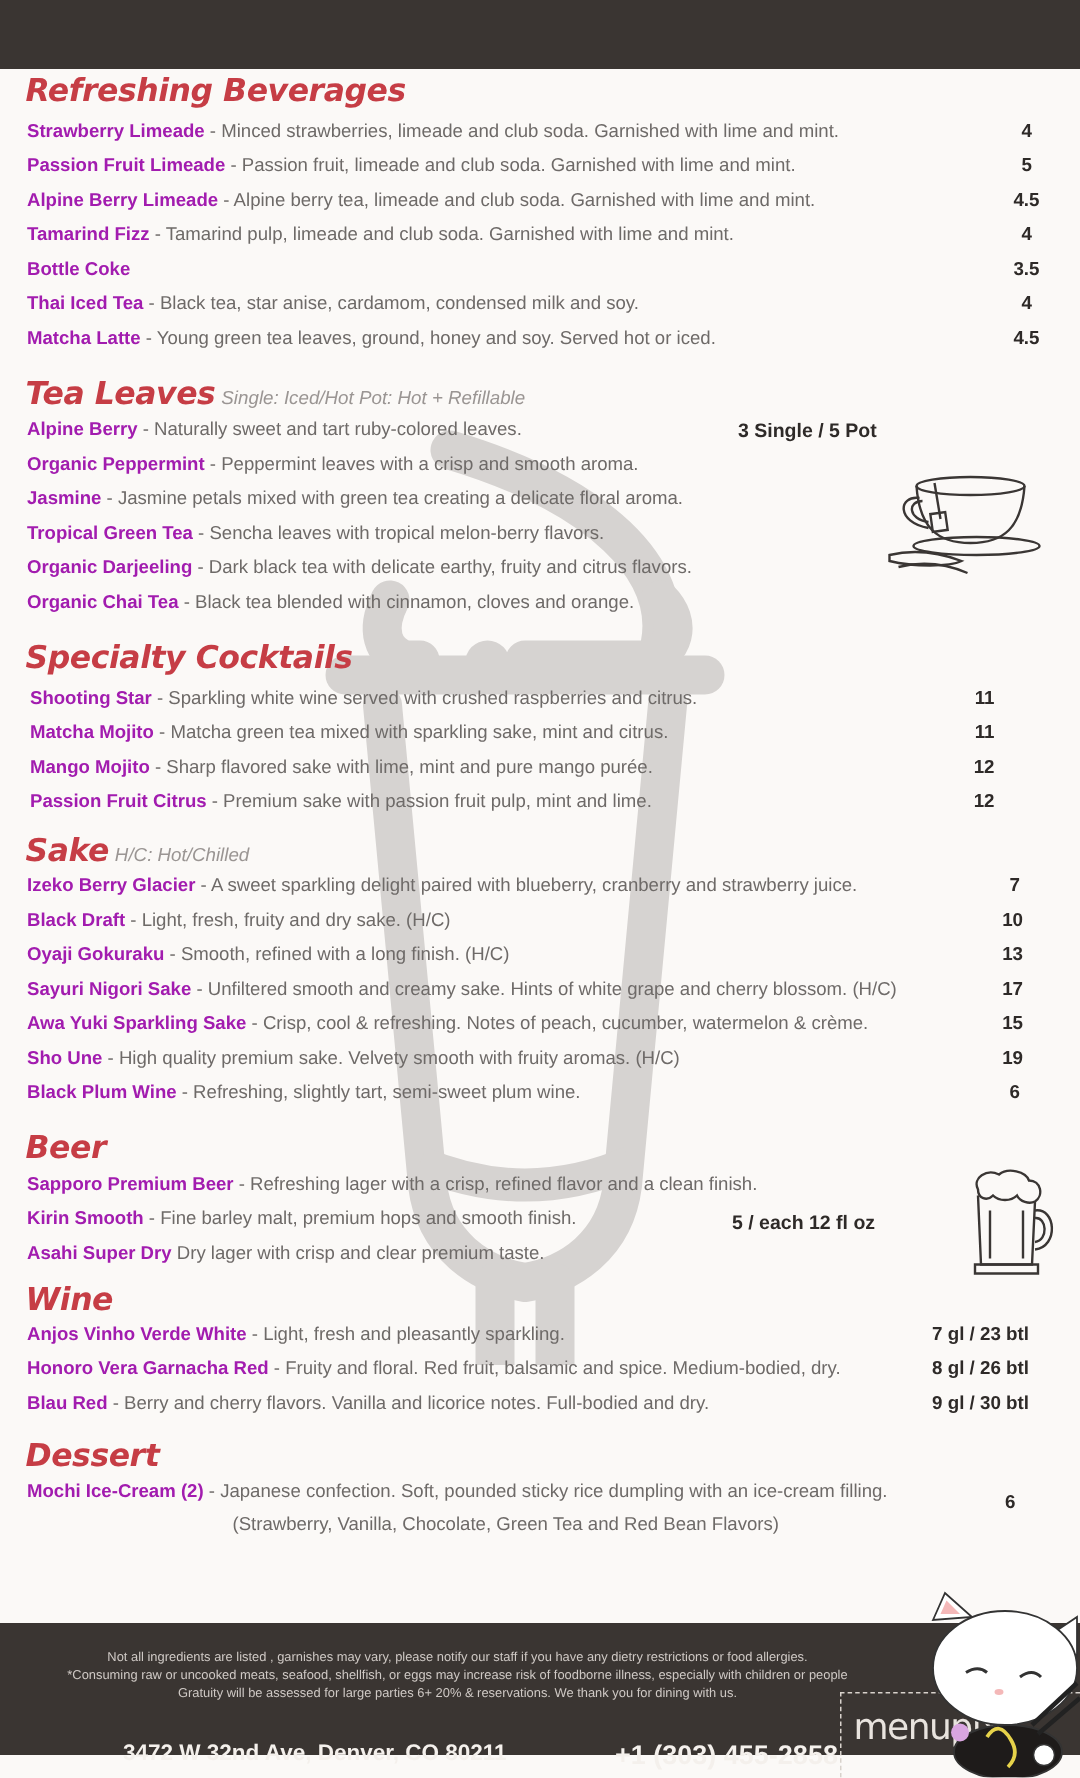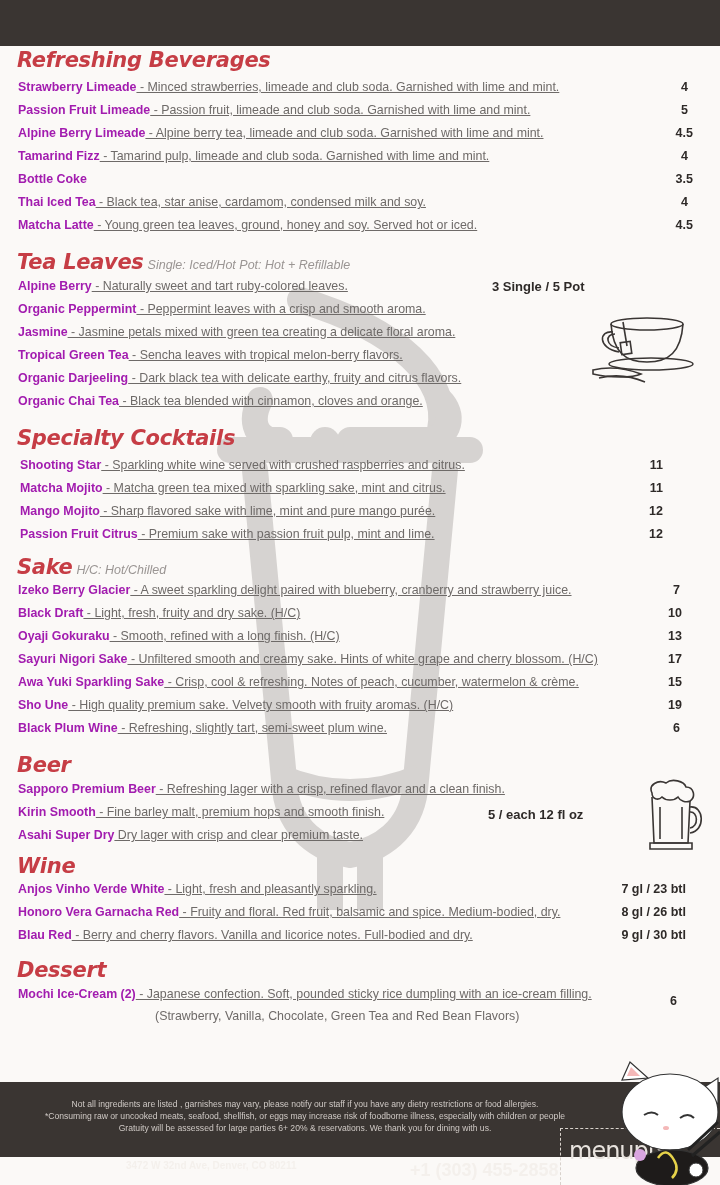--- a/index.html
+++ b/index.html
@@ -31,44 +31,44 @@
   .section-note {
     font-family: "Liberation Sans", sans-serif;
     font-style: italic; font-weight: normal;
     color: #9a9593; font-size: 12.5px; letter-spacing: 0; margin-left: 4px;
   }
   .item {
     position: absolute; left: 18px; height: 18px; line-height: 18px;
     font-size: 12.4px; white-space: nowrap;
   }
   .item-name { font-weight: bold; color: #a21caf; }
-  .item-desc { color: #6e6a68; font-weight: normal; text-decoration: underline; }
+  .item-desc { color: #6e6a68; font-weight: normal; }
   .price {
     position: absolute; height: 18px; line-height: 18px;
     font-size: 12.5px; font-weight: bold; color: #2e2a28; white-space: nowrap;
     text-align: right;
   }
   .side-note {
     position: absolute; font-size: 13px; font-weight: bold; color: #2e2a28; white-space: nowrap;
   }
   .sub-line {
     position: absolute; font-size: 12.4px; color: #6e6a68; white-space: nowrap;
   }
 
   .footer {
-    position: absolute; left: 0; top: 1082px; width: 720px; height: 75px;
+    position: absolute; left: 0; top: 1082px; width: 720px; height: 88px;
     background: #3a3532; z-index: 2;
   }
   .footer-notes {
     position: absolute; left: 0; top: 16px; width: 610px; text-align: center;
     color: #cfc9c5; font-size: 8.6px; line-height: 12px;
   }
   .footer-address {
     position: absolute; left: 82px; top: 78px; color: #f4f0ec;
-    font-size: 10px; font-weight: bold; white-space: nowrap; margin-left: 44px;
+    font-size: 15px; font-weight: bold; white-space: nowrap;
   }
   .footer-phone {
     position: absolute; left: 410px; top: 78px; color: #f4f0ec;
     font-size: 18px; font-weight: bold; white-space: nowrap;
   }
   .logo-box {
     position: absolute; left: 560px; top: 1128px; width: 160px; height: 57px;
     border: 1px dashed #d8d2cc; border-right: none; border-bottom: none; z-index: 3;
   }
   .logo-text {

